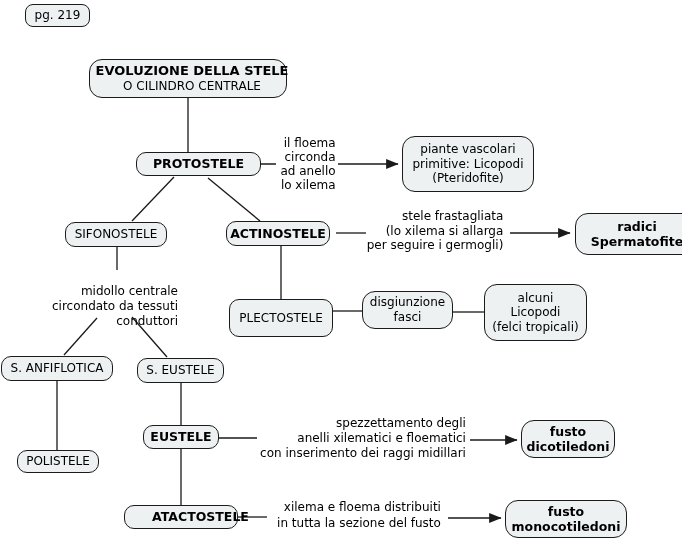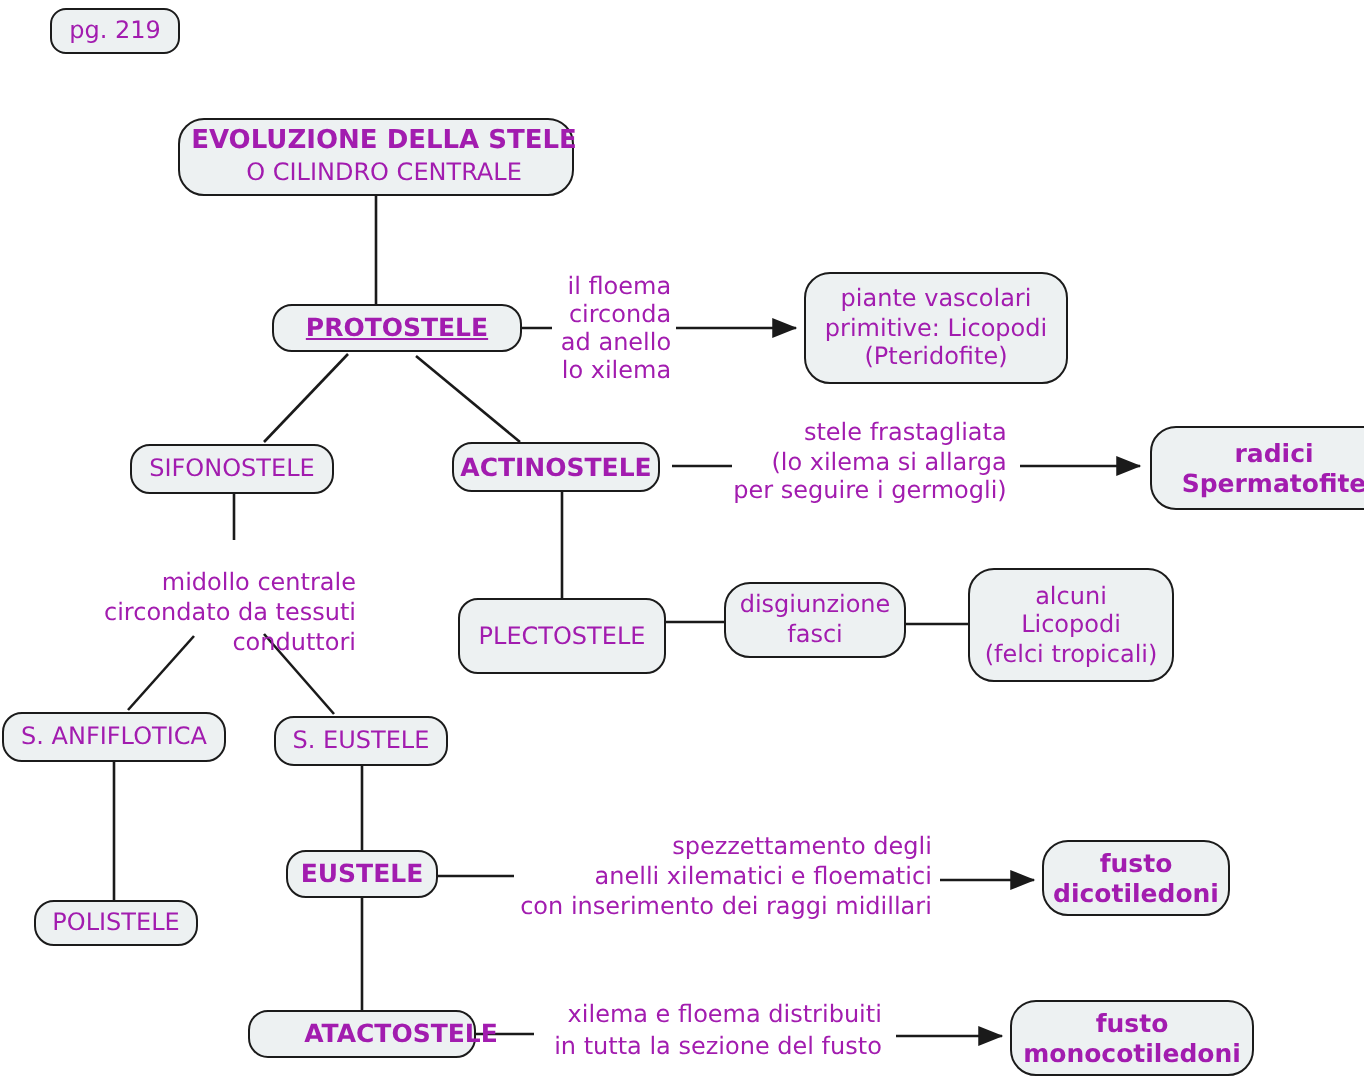--- a/index.html
+++ b/index.html
@@ -1,18 +1,18 @@
 <!DOCTYPE html>
 <html><head>
 <meta charset="utf-8">
 <style>
   html,body { margin:0; padding:0; background:#ffffff; }
   #canvas {
     position:relative; width:682px; height:543px; overflow:hidden;
-    font-family:"DejaVu Sans","Liberation Sans",sans-serif; color:#a21caf;
+    font-family:"DejaVu Sans","Liberation Sans",sans-serif; color:#000000;
     background:#ffffff;
   }
   #wires { position:absolute; left:0; top:0; width:682px; height:543px; }
   .node {
     position:absolute; box-sizing:border-box;
     display:flex; align-items:center; justify-content:center;
     text-align:center; white-space:pre-line;
     background:#edf1f2; border:1.3px solid #1b1b1b; border-radius:10px;
     font-size:12px; line-height:1.22; padding:1px 4px;
   }
@@ -69,21 +69,21 @@
     <line x1="448" y1="518" x2="501" y2="518" marker-end="url(#arrowhead)"></line>
   </svg>
 
   <div class="node" style="left:25px; top:4px; width:65px; height:23px; border-radius:8px;">pg. 219</div>
 
   <div class="node big title-box" style="left:89px; top:59px; width:198px; height:39px;padding-left:12px;">
     <span class="title-main">EVOLUZIONE DELLA STELE</span>
     <span class="title-sub">O CILINDRO CENTRALE</span>
   </div>
 
-  <div class="node bold" style="left:136px; top:152px; width:125px; height:24px;text-decoration:underline;">PROTOSTELE</div>
+  <div class="node bold" style="left:136px; top:152px; width:125px; height:24px;">PROTOSTELE</div>
 
   <div class="node big" style="left:402px; top:136px; width:132px; height:56px;">piante vascolari
 primitive: Licopodi
 (Pteridofite)</div>
 
   <div class="node" style="left:65px; top:222px; width:102px; height:25px;">SIFONOSTELE</div>
 
   <div class="node bold" style="left:226px; top:221px; width:104px; height:25px;">ACTINOSTELE</div>
 
   <div class="node bold big" style="left:575px; top:213px; width:124px; height:42px;">radici

